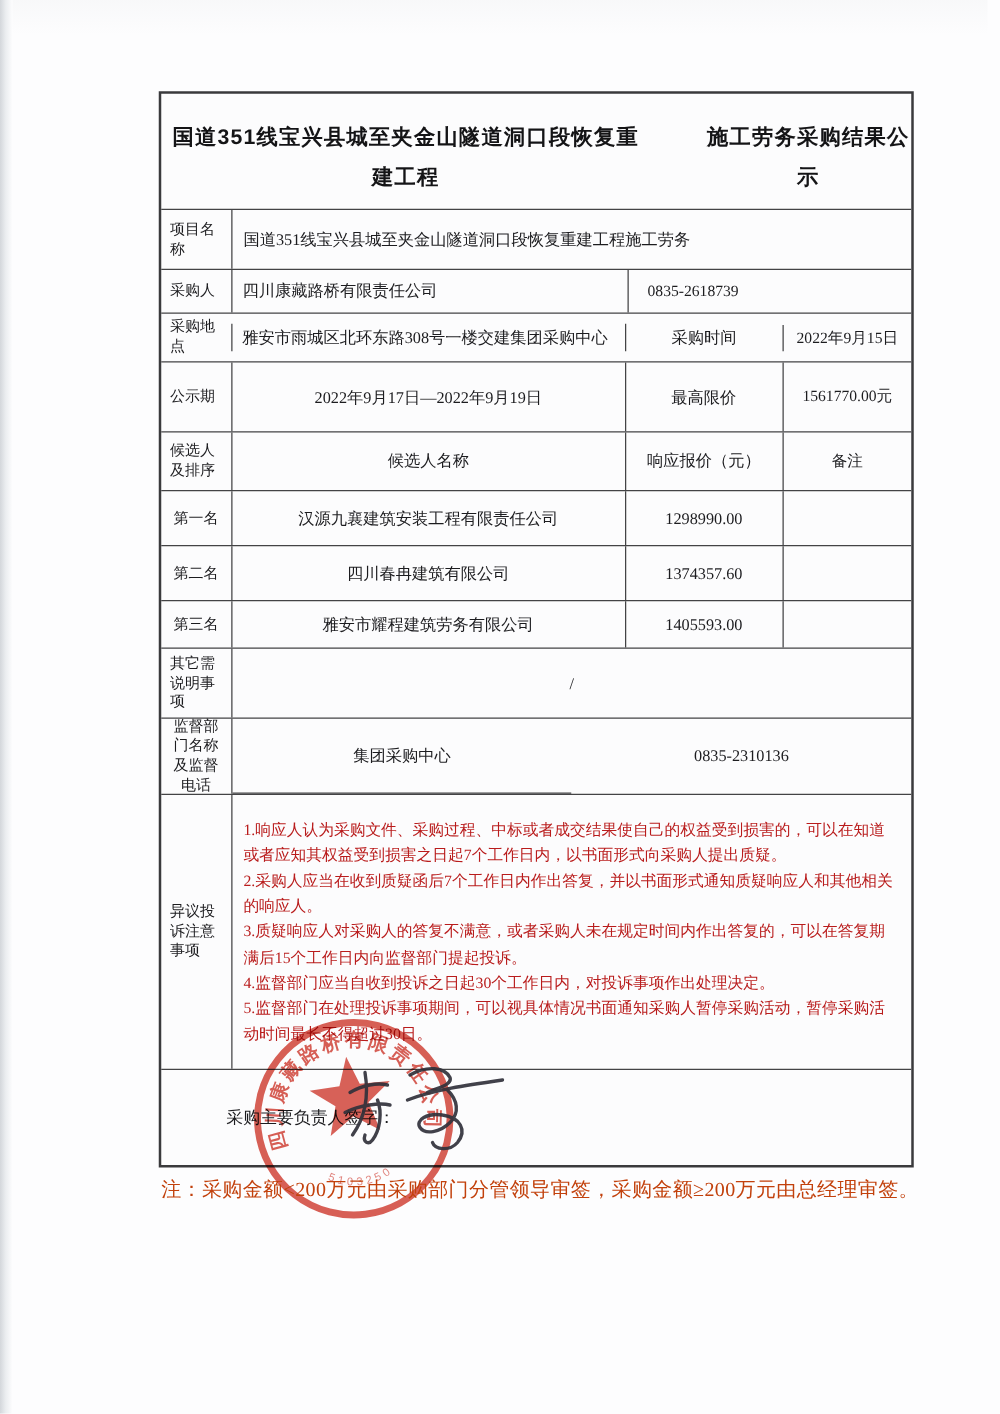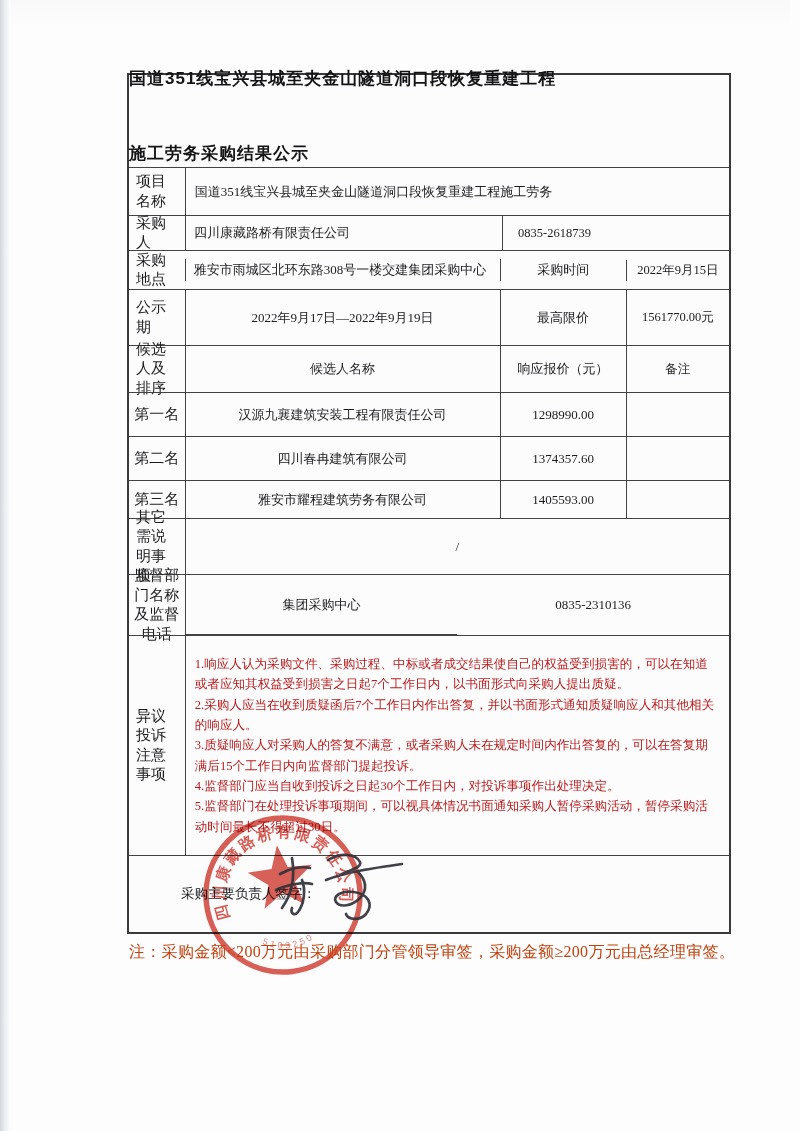--- a/index.html
+++ b/index.html
@@ -26,37 +26,37 @@
     position:absolute; left:127px; top:73px;
     width:604px; height:861px;
     border:2px solid #3a3a3c;
     background:#fcfcfd;
     display:flex; flex-direction:column;
   }
   .row { display:flex; flex-direction:row; border-top:1px solid #434345; }
   .row.first { border-top:none; }
   .cell { border-left:1px solid #434345; display:flex; align-items:center; }
   .cell.nol { border-left:none; }
-  .c-label { width:56px; padding:2px 7px; font-size:15px; line-height:1.3; }
+  .c-label { width:56px; padding:2px 7px; font-size:12px; line-height:1.3; }
   .c-label.ctr { justify-content:center; text-align:center; padding:2px 4px; }
   .c-val  { width:317px; padding:2px 8px; font-size:13px; }
   .c-val.ctr { justify-content:center; text-align:center; padding:2px 4px; }
   .c-l2   { width:127px; justify-content:center; text-align:center; font-size:13px; padding:2px 4px; }
   .c-v2   { width:104px; justify-content:center; text-align:center; font-size:12.5px; padding:2px 3px; }
   .c-merge { width:548px; padding:2px 9px; font-size:13px; }
   .c-merge.ctr { justify-content:center; text-align:center; }
 
   .h-title { height:92px; }
   .h48{height:48px;} .h35{height:35px;} .h39{height:39px;align-items:center;} .h56{height:56px;}
   .h47{height:47px;} .h44{height:44px;} .h38{height:38px;} .h61{height:61px;font-family:Liberation Serif, serif;}
   .h220{height:220px;} .h77{height:77px;padding-left:44px;}
 
   .title-block {
-    width:604px; display:flex; flex-direction:column;
-    justify-content:center; align-items:flex-start; text-align:center;
+    width:604px; display:flex; flex-direction:row;
+    justify-content:center; align-items:flex-end; text-align:center;
     font-family:"Liberation Sans","DejaVu Sans",sans-serif;
     font-weight:bold; font-size:17px; line-height:1.85; color:#141416;
     letter-spacing:1px; padding-bottom:10px;gap:44px;
   }
   .sup-right { width:548px; display:flex; border-left:1px solid #434345; }
   .sup-sub { flex:1; display:flex; justify-content:center; align-items:center; font-size:13px; }
   .sup-sub.top { border-bottom:1px solid #434345; }
 
   .objection-content {
     width:548px; border-left:1px solid #434345;

